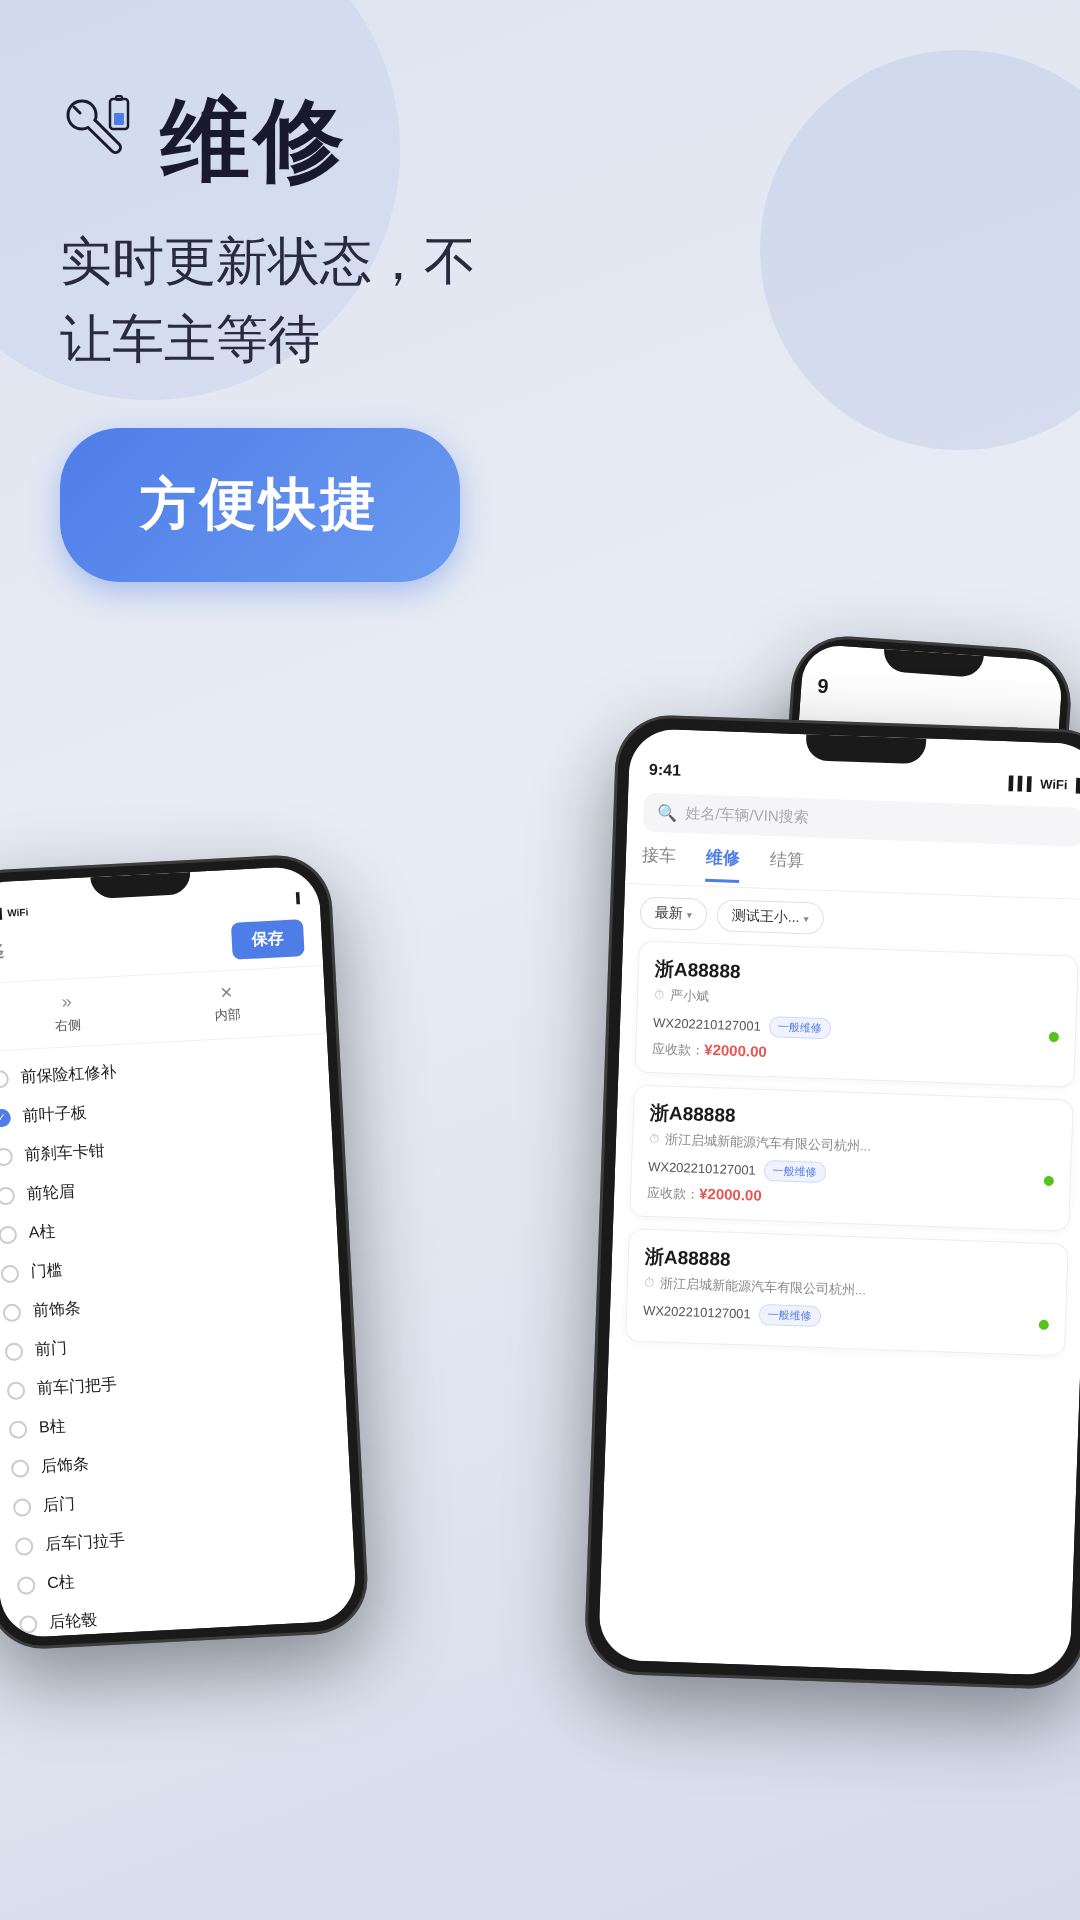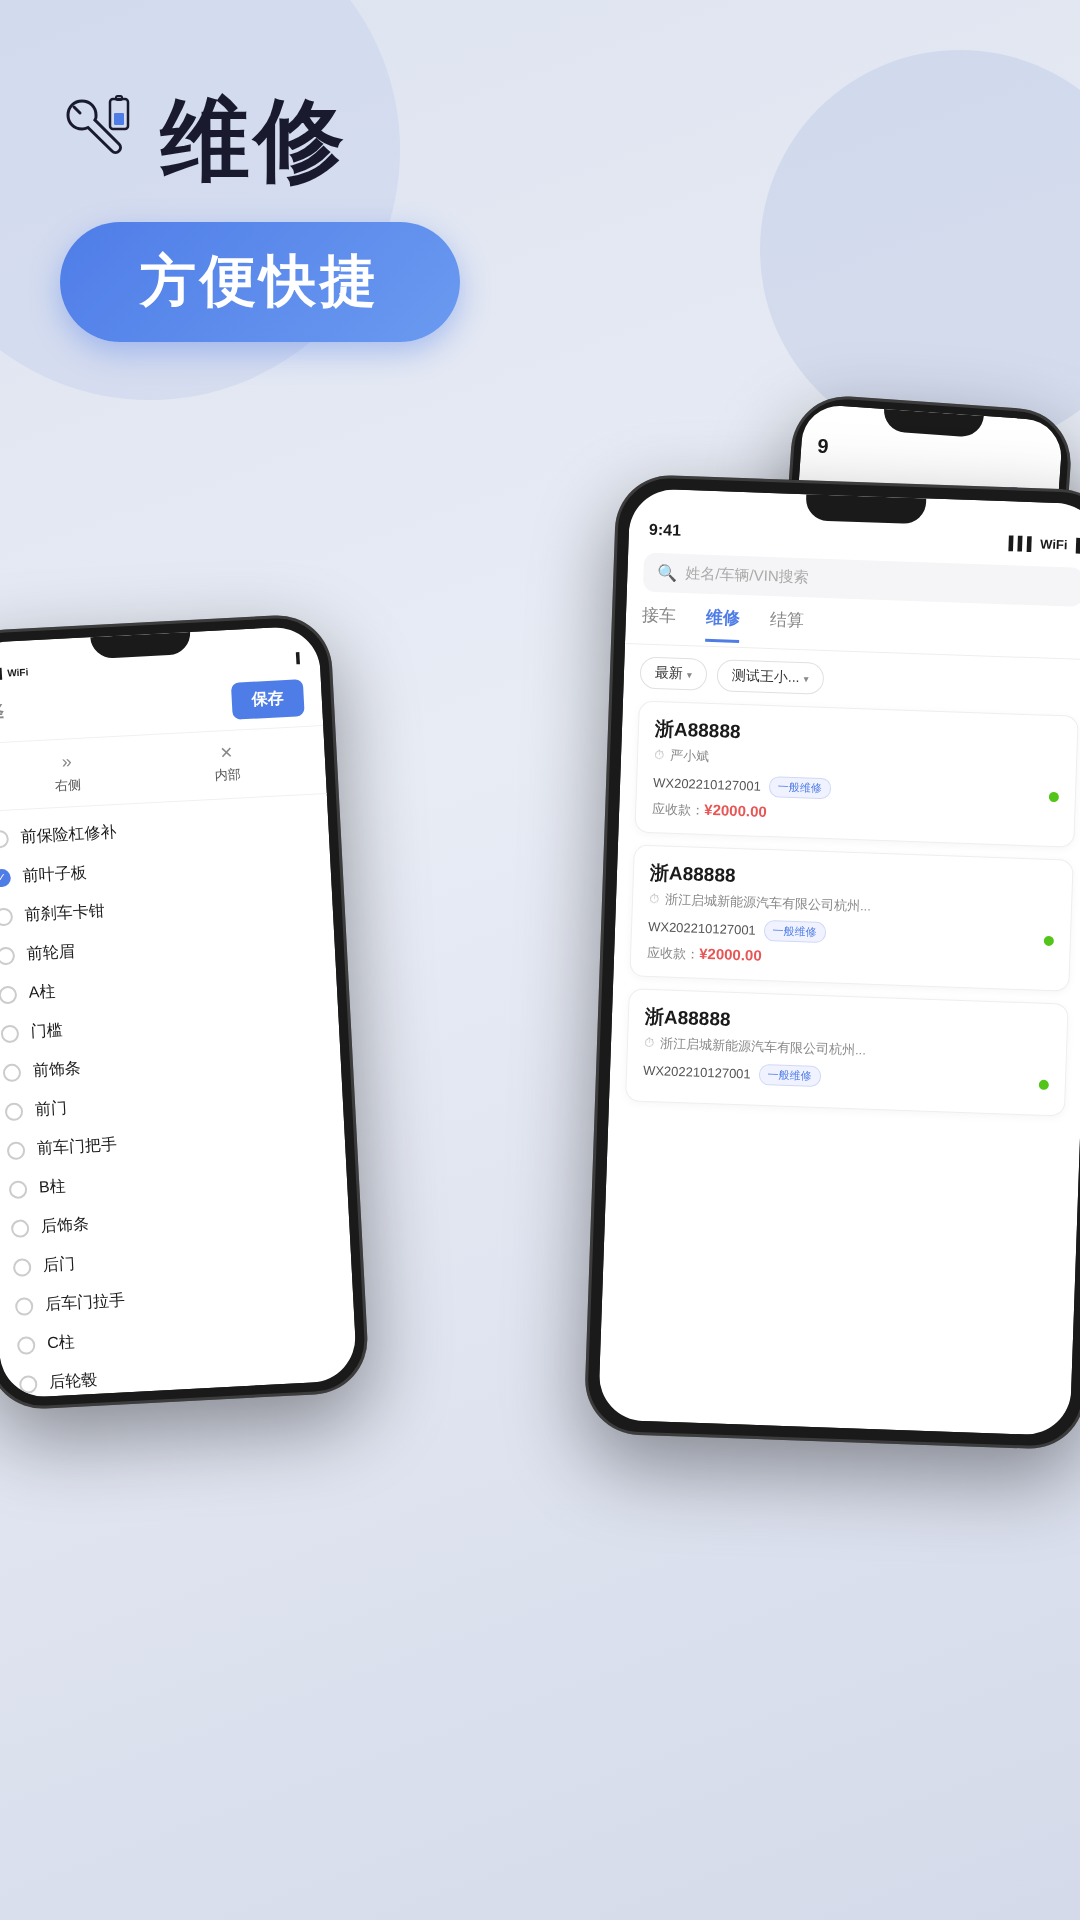--- a/index.html
+++ b/index.html
@@ -61,21 +61,21 @@
       color: #2a2a3e;
       line-height: 1.5;
       margin-bottom: 50px;
     }
     .hero-button {
       display: inline-block;
       background: linear-gradient(135deg, #4f7de8, #6a9af0);
       color: white;
       font-size: 56px;
       font-weight: 700;
-      padding: 22px 80px;
+      padding: 39px 80px;
       border-radius: 60px;
       letter-spacing: 4px;
       box-shadow: 0 10px 30px rgba(79, 125, 232, 0.4);
     }
 
     
     .phones-container {
       position: relative;
       width: 1080px;
       height: 1340px;
@@ -359,20 +359,24 @@
         <path d="M22 8 C14 8, 8 14, 8 22 C8 30, 14 36, 22 36 C24 36, 26 35.5, 28 34.5 L52 58 C54 60, 57 60, 59 58 C61 56, 61 53, 59 51 L35 27 C36.5 25, 36 23, 36 22 C36 14, 30 8, 22 8 Z" stroke="#1a1a2e" stroke-width="3" fill="none"></path>
         <path d="M14 14 L20 20" stroke="#1a1a2e" stroke-width="3" stroke-linecap="round"></path>
 
         <rect x="50" y="6" width="18" height="30" rx="3" stroke="#1a1a2e" stroke-width="2.5" fill="none"></rect>
         <rect x="56" y="3" width="6" height="4" rx="1.5" stroke="#1a1a2e" stroke-width="2" fill="none"></rect>
         <rect x="54" y="20" width="10" height="12" rx="1" fill="#4f7de8"></rect>
       </svg>
     </div>
     <h1 class="hero-title">维修</h1>
   </div>
+  <div class="hero-subtitle">
+    <div>实时更新状态，不</div>
+    <div>让车主等待</div>
+  </div>
   <div class="hero-button">方便快捷</div>
 </div>
 
 <div class="phones-container">
 
   <div class="phone-mockup phone-top-right" style="position:absolute; right:20px; top:0px; width:280px; height:420px; z-index:4;">
     <div class="phone-screen" style="top:10px;left:10px;width:260px;height:400px;border-radius:38px;">
       <div class="phone-notch" style="width:100px;height:22px;"></div>
       <div style="padding:30px 16px 16px; background:white; height:100%;">
         <div style="font-size:20px;font-weight:700;color:#1a1a1a;margin-bottom:16px;">9</div>

